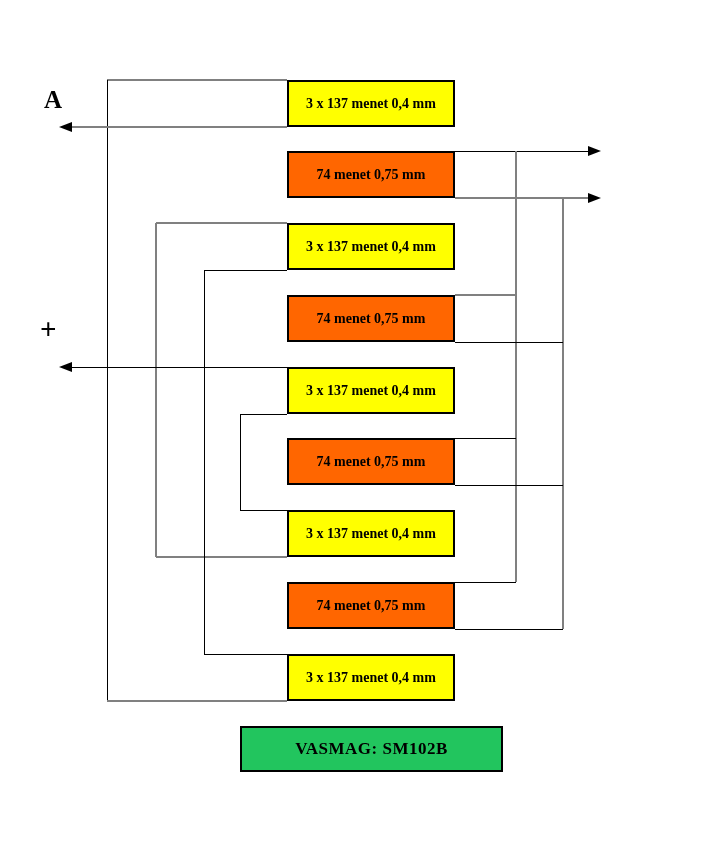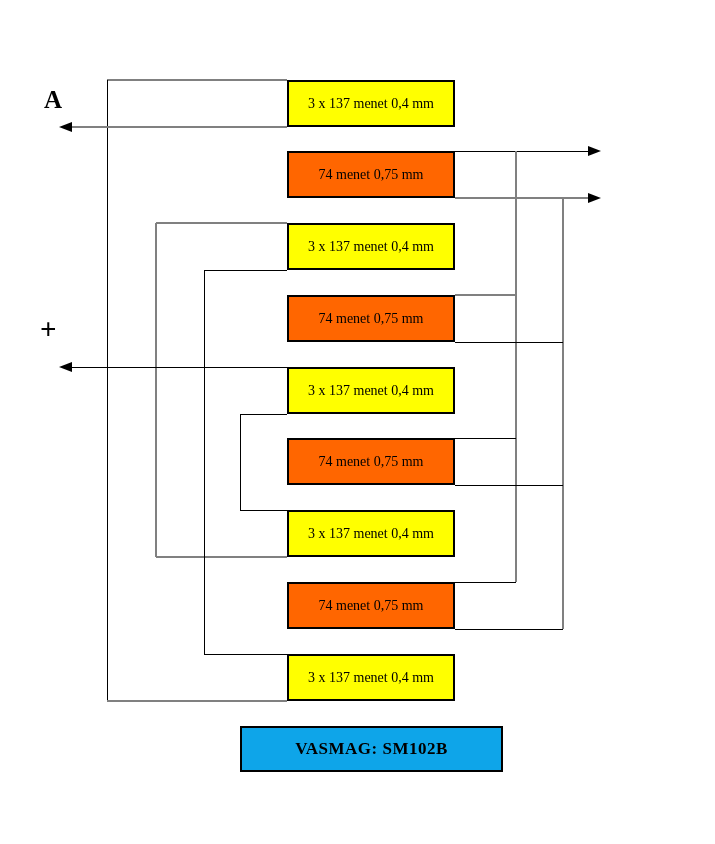--- a/index.html
+++ b/index.html
@@ -9,21 +9,21 @@
     height: 844px;
     background: #ffffff;
     overflow: hidden;
     font-family: "Liberation Serif", "DejaVu Serif", serif;
   }
   .wires-svg {
     position: absolute;
     left: 0; top: 0;
     width: 715px; height: 844px;
   }
-  .box-layer { position: absolute; left: 0; top: 0; width: 100%; height: 100%; }
+  .box-layer { position: absolute; left: 0; top: 0; width: 100%; height: 100%; font-weight: bold; }
   .wbox {
     position: absolute;
     border: 2px solid #000000;
     box-sizing: border-box;
     display: flex;
     align-items: center;
     justify-content: center;
     font-size: 14px;
     color: #000000;
     white-space: nowrap;
@@ -112,17 +112,17 @@
       </div>
       <div class="wbox" style="left: 287px; top: 654px; width: 168px; height: 47px; background: rgb(255, 255, 0);">
         <span>3 x 137 menet 0,4 mm</span>
       </div>
     </div>
 
   <div class="terminal-label" id="terminal-a">A</div>
 
   <div class="terminal-label" id="terminal-plus">+</div>
 
-  <div class="core-box" id="core-box" style="left: 240px; top: 726px; width: 263px; height: 46px; background: #0ea5e9;">
+  <div class="core-box" id="core-box" style="left: 240px; top: 726px; width: 263px; height: 46px; background: #22c55e;">
     <span>VASMAG: SM102B</span>
   </div>
 
 </div>
 
 </body></html>

